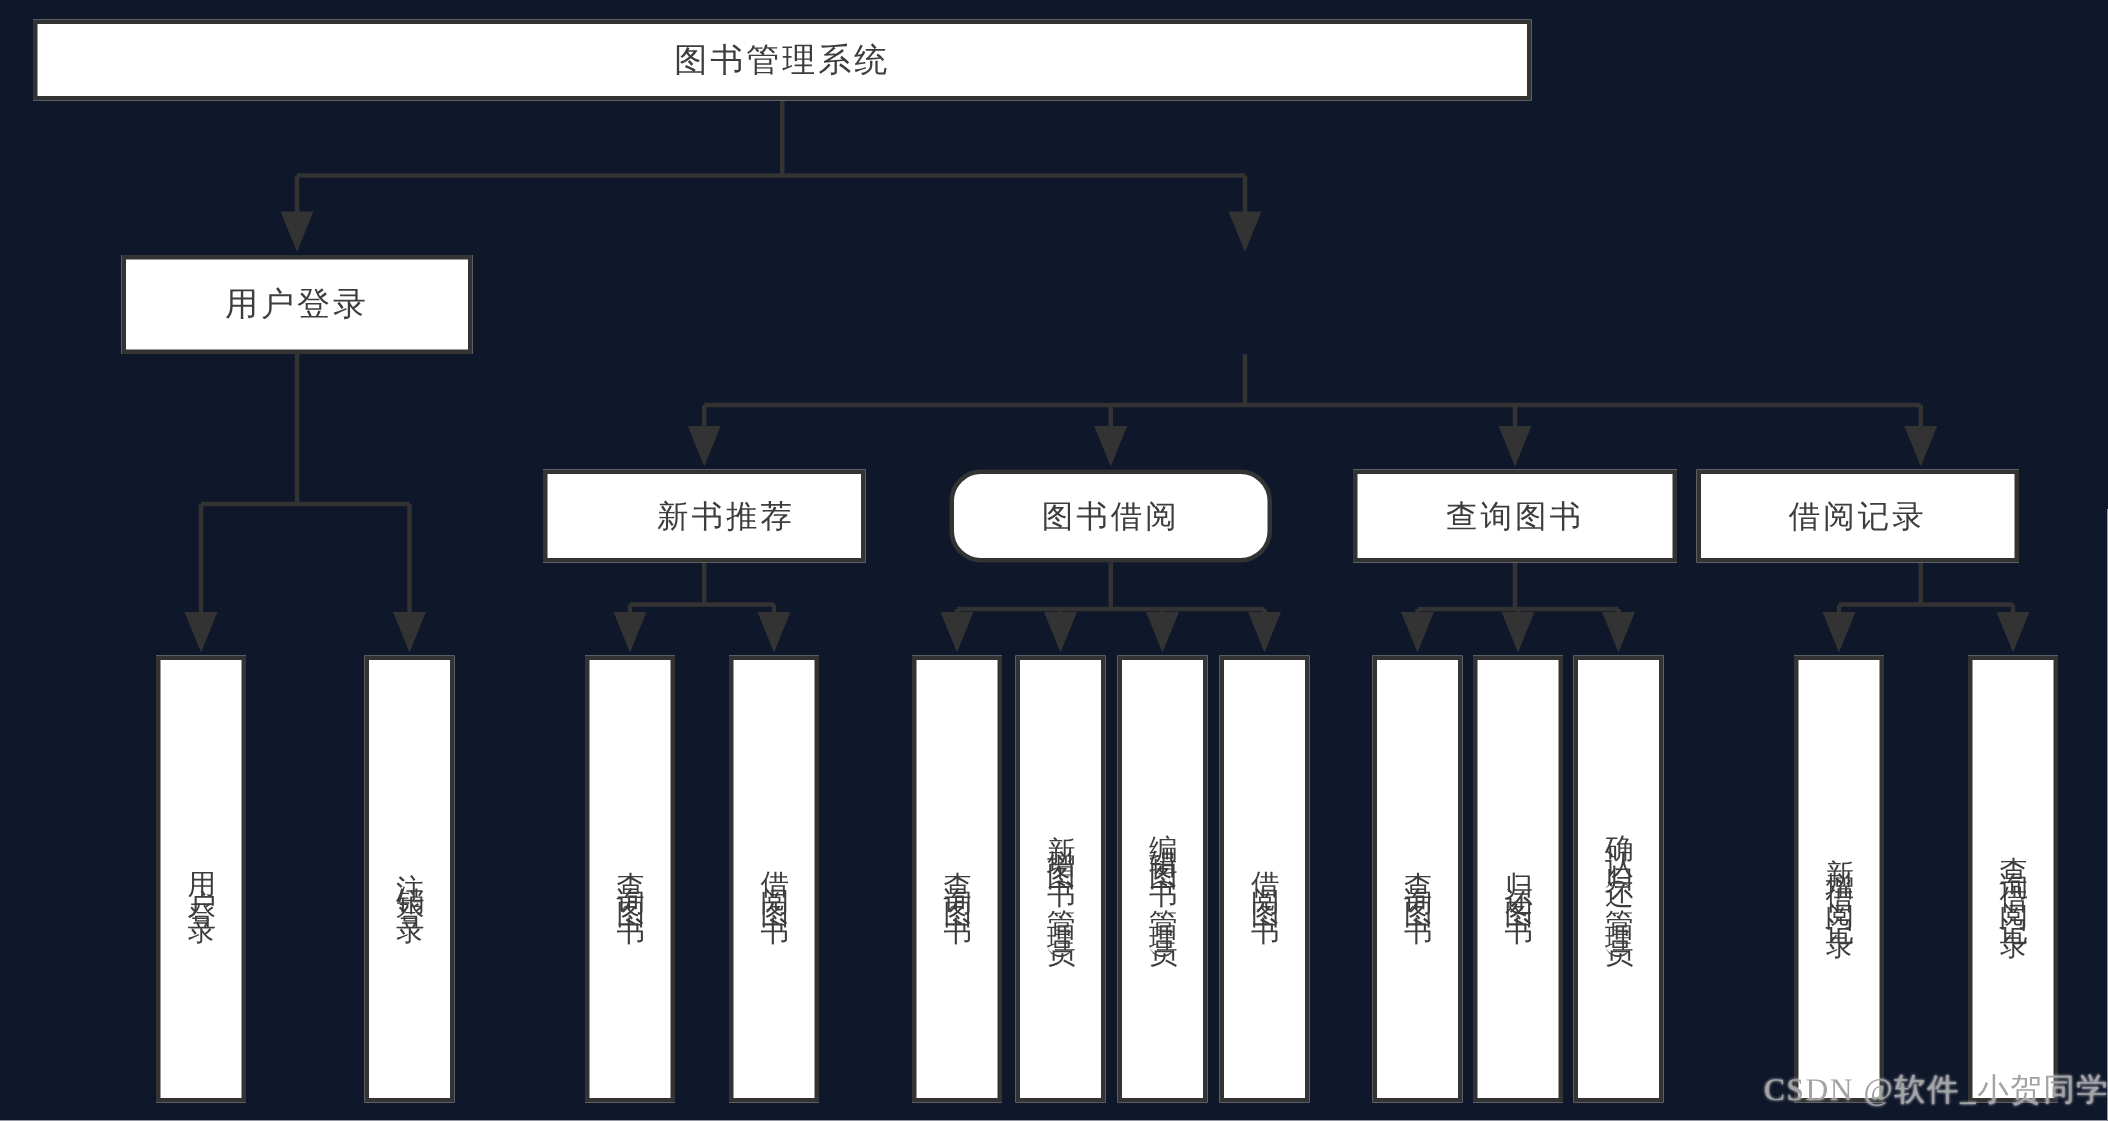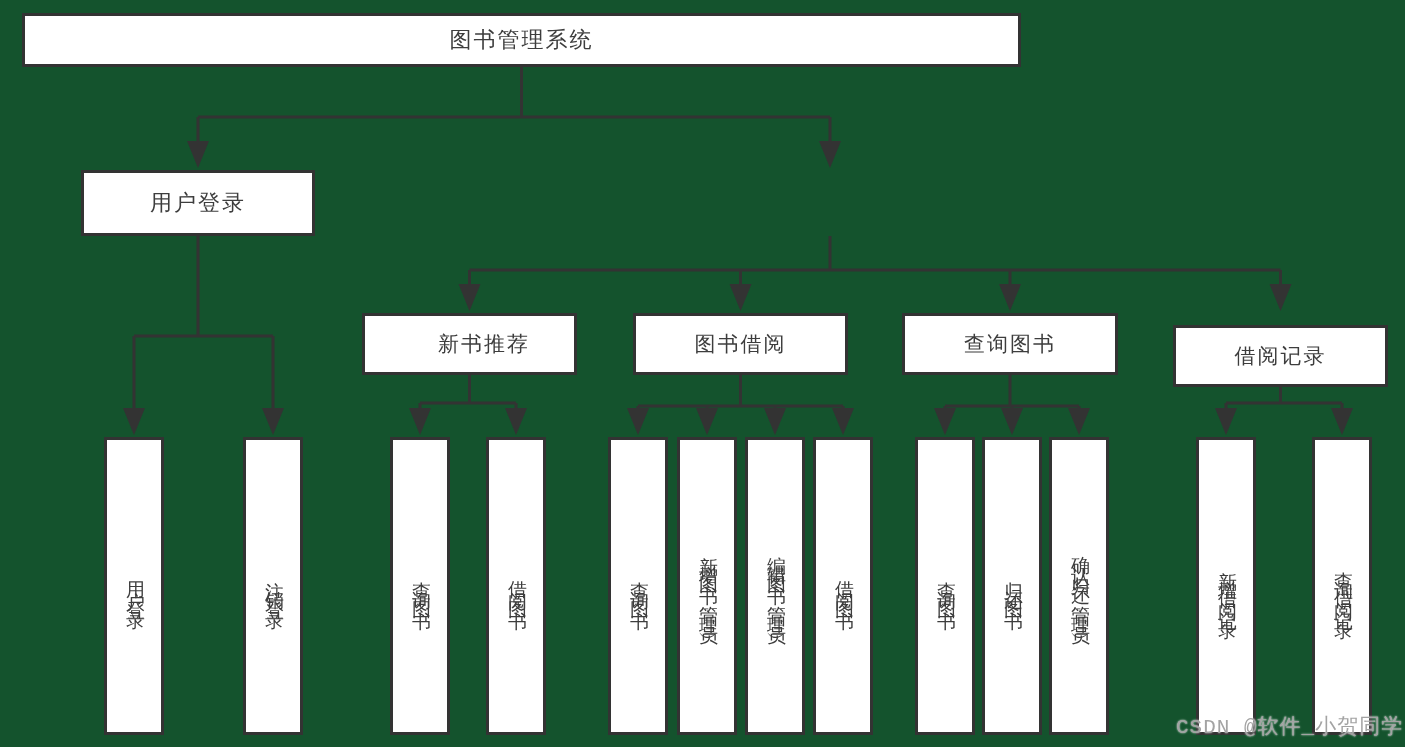--- a/index.html
+++ b/index.html
@@ -7,22 +7,22 @@
     --box-bg: #ffffff;
     --text: #3d3d3d;
     --watermark: #a3a3a3;
   }
   * { margin: 0; padding: 0; }
   html, body { background: #ffffff; }
   .canvas {
     position: relative;
     width: 1405px;
     height: 747px;
-    background: #14532d;
-    font-family: Liberation Mono, monospace;
+    background: #0f172a;
+    font-family: Liberation Serif, serif;
     overflow: hidden;
   }
   .connectors {
     position: absolute;
     left: 0; top: 0;
     width: 1405px; height: 747px;
     color: var(--line);
   }
   .connectors path { stroke: currentColor; stroke-width: 3; fill: none; }
   .connectors polygon { fill: currentColor; stroke: none; }
@@ -98,23 +98,23 @@
     <path d="M1280.5 375 V403 M1226 403 H1342 M1226 403 V410 M1342 403 V410"></path>
     <polygon points="1215,408 1237,408 1226,435"></polygon>
     <polygon points="1331,408 1353,408 1342,435"></polygon>
   </svg>
 
   <div class="box root-box">图书管理系统</div>
 
   <div class="box h2-box" style="left:81px;">用户登录</div>
 
   <div class="box h3-box" style="left:362px;padding-left:29px;">新书推荐</div>
-  <div class="box h3-box" style="left:633px;">图书借阅</div>
+  <div class="box h3-box" style="left:633px;border-radius:21px;">图书借阅</div>
   <div class="box h3-box" style="left:902px;width:216px;">查询图书</div>
-  <div class="box h3-box" style="left:1173px;margin-top:12px;">借阅记录</div>
+  <div class="box h3-box" style="left:1131px;">借阅记录</div>
 
   <div class="box v-box" style="left:104px;">
     <span>用户登录</span>
   </div>
   <div class="box v-box" style="left:243px;">
     <span>注销登录</span>
   </div>
 
   <div class="box v-box" style="left:390px;">
     <span>查询图书</span>

